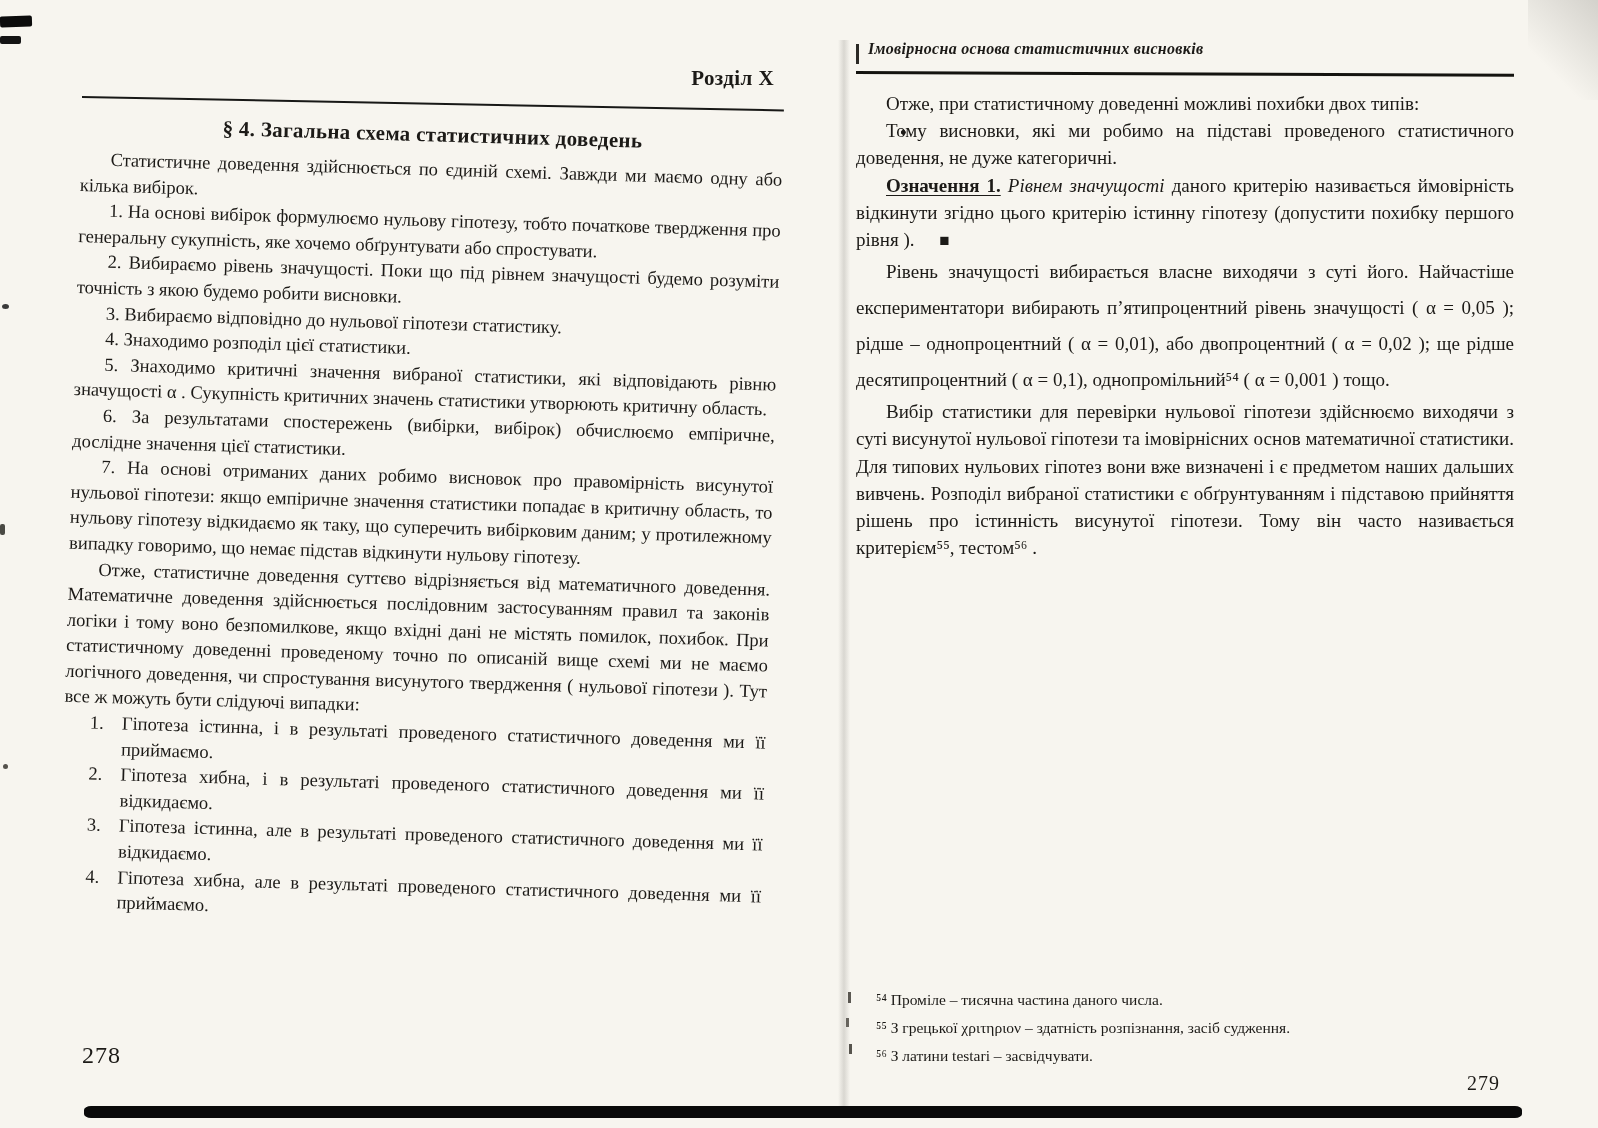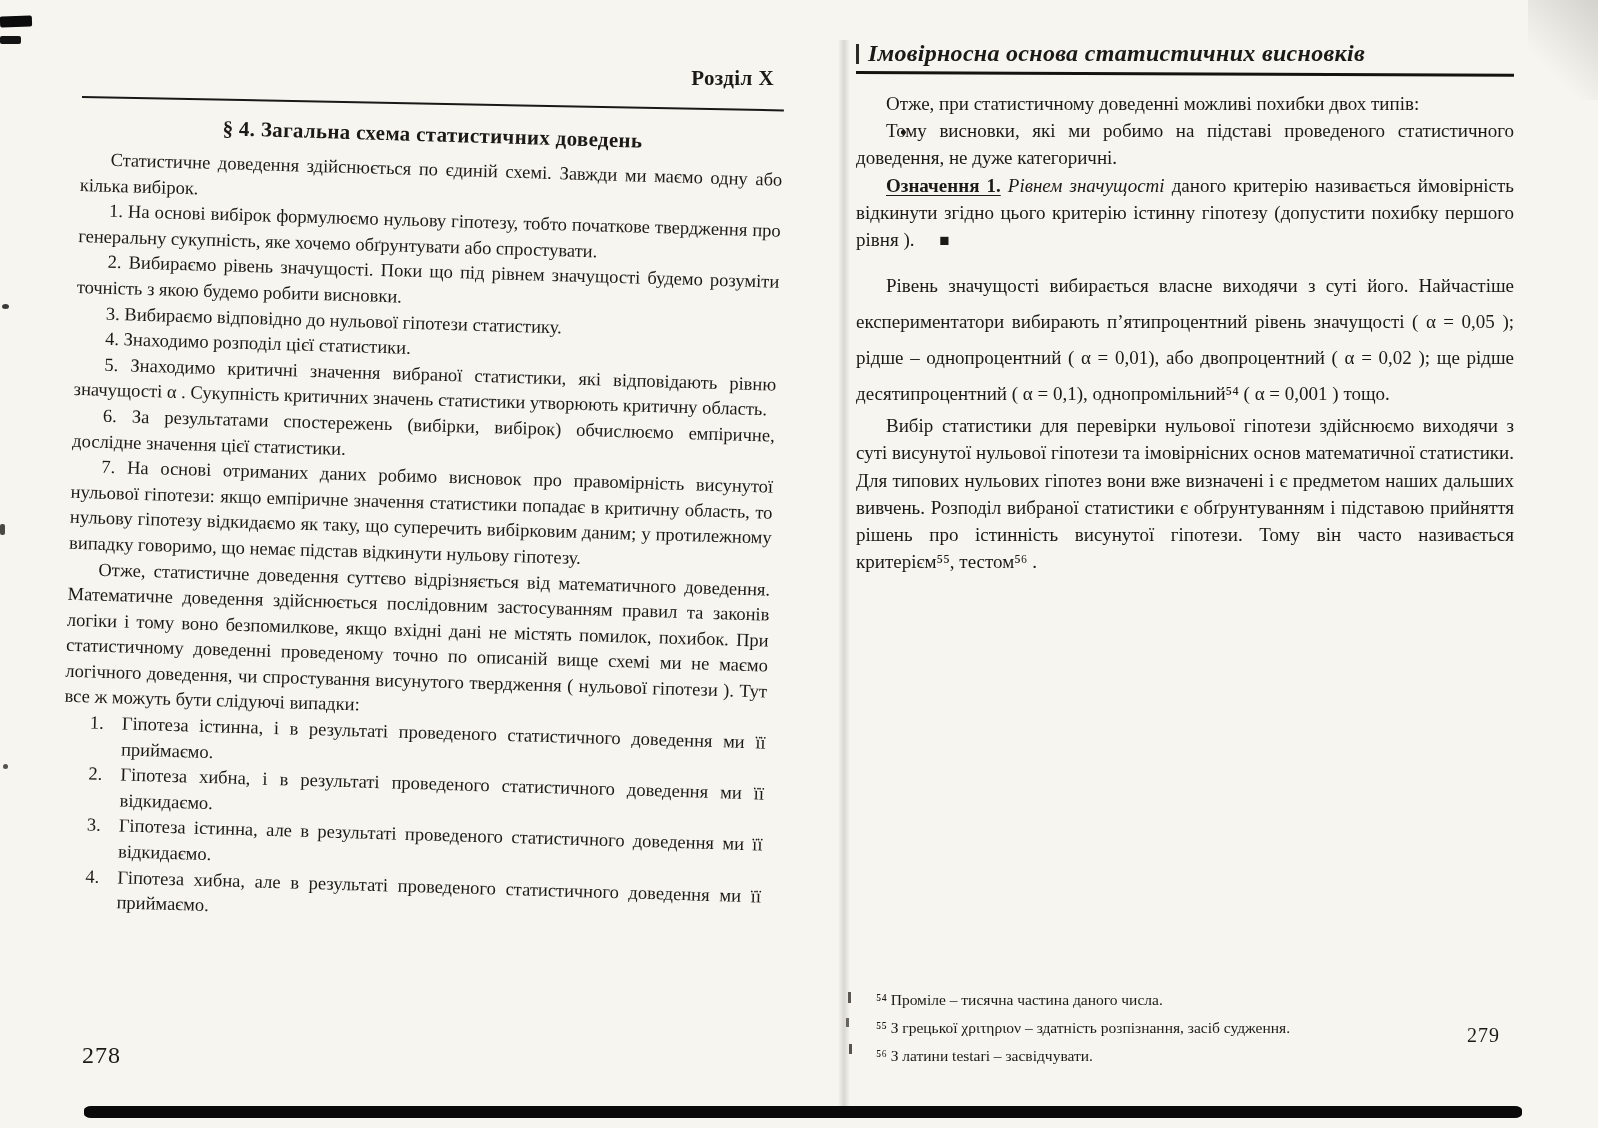--- a/index.html
+++ b/index.html
@@ -53,38 +53,38 @@
   }
   .case { position: relative; padding-left: 58px; font-size: 18.5px; line-height: 25.6px; text-align: justify; }
   .case-num { position: absolute; left: 26px; }
   .lp-pagenum { position: absolute; left: 0; top: 1000px; font-size: 24px; letter-spacing: 1px; }
 
   
   .page-right { left: 856px; top: 40px; width: 658px; height: 1052px; }
 
   .rp-header { position: relative; height: 30px; padding-left: 12px; }
   .rp-header-tick { position: absolute; left: 0; top: 4px; width: 3px; height: 20px; background: #2c2a26; }
-  .rp-header-text { font-weight: bold; font-style: italic; font-size: 24px; letter-spacing: 0.3px; }
+  .rp-header-text { font-weight: bold; font-style: italic; font-size: 16px; letter-spacing: 0.3px; }
   .rp-rule { width: 100%; border-bottom: 3px solid #14130f; transform: rotate(0.25deg); transform-origin: left center; margin-top: 1px; }
 
   .rp-body { margin-top: 16px; }
   .page-right .para {
     margin: 0; font-size: 19px; line-height: 27.2px; text-align: justify; text-indent: 30px;
   }
-  .page-right .para.loose { line-height: 36px; margin-top: 14px; }
+  .page-right .para.loose { line-height: 36px; margin-top: 0; }
   .bullet { position: relative; padding-left: 70px; font-size: 19px; line-height: 31px; text-align: left; }
   .bullet-dot { position: absolute; left: 44px; font-size: 19px; }
   .definition { margin-top: 1px; }
   .def-label { font-weight: bold; text-decoration: underline; text-underline-offset: 3px; }
   .def-term { font-style: italic; }
   .def-end { margin-left: 20px; font-size: 17px; }
 
   .rp-footnotes { position: absolute; left: 12px; top: 948px; width: 620px; }
   .footnote { margin: 0 0 4px 8px; font-size: 15.5px; line-height: 24px; }
-  .rp-pagenum { position: absolute; right: 14px; top: 984px; font-size: 20px; letter-spacing: 1px; }
+  .rp-pagenum { position: absolute; right: 14px; top: 1032px; font-size: 20px; letter-spacing: 1px; }
 </style>
 </head>
 <body>
 
 <div class="canvas">
 
   <div class="artifact corner-dash-1"></div>
   <div class="artifact corner-dash-2"></div>
   <div class="artifact edge-speck-1"></div>
   <div class="artifact edge-speck-2"></div>

